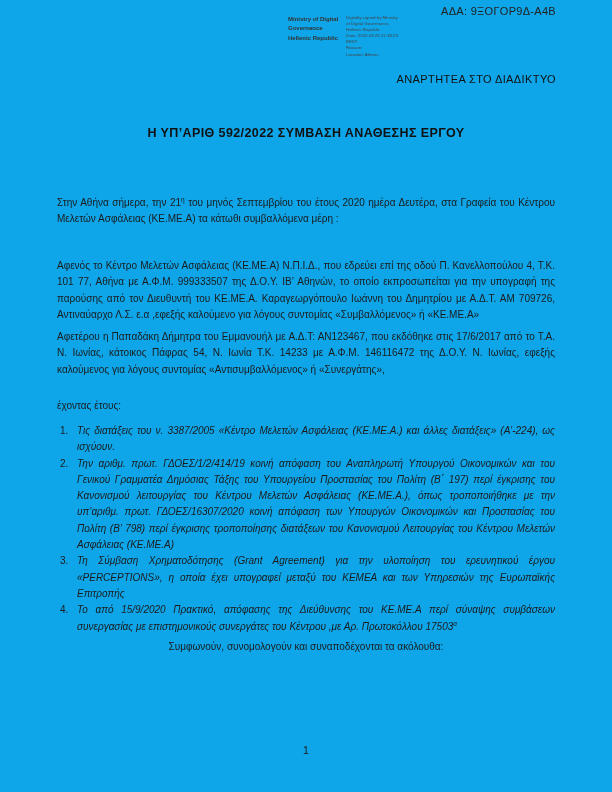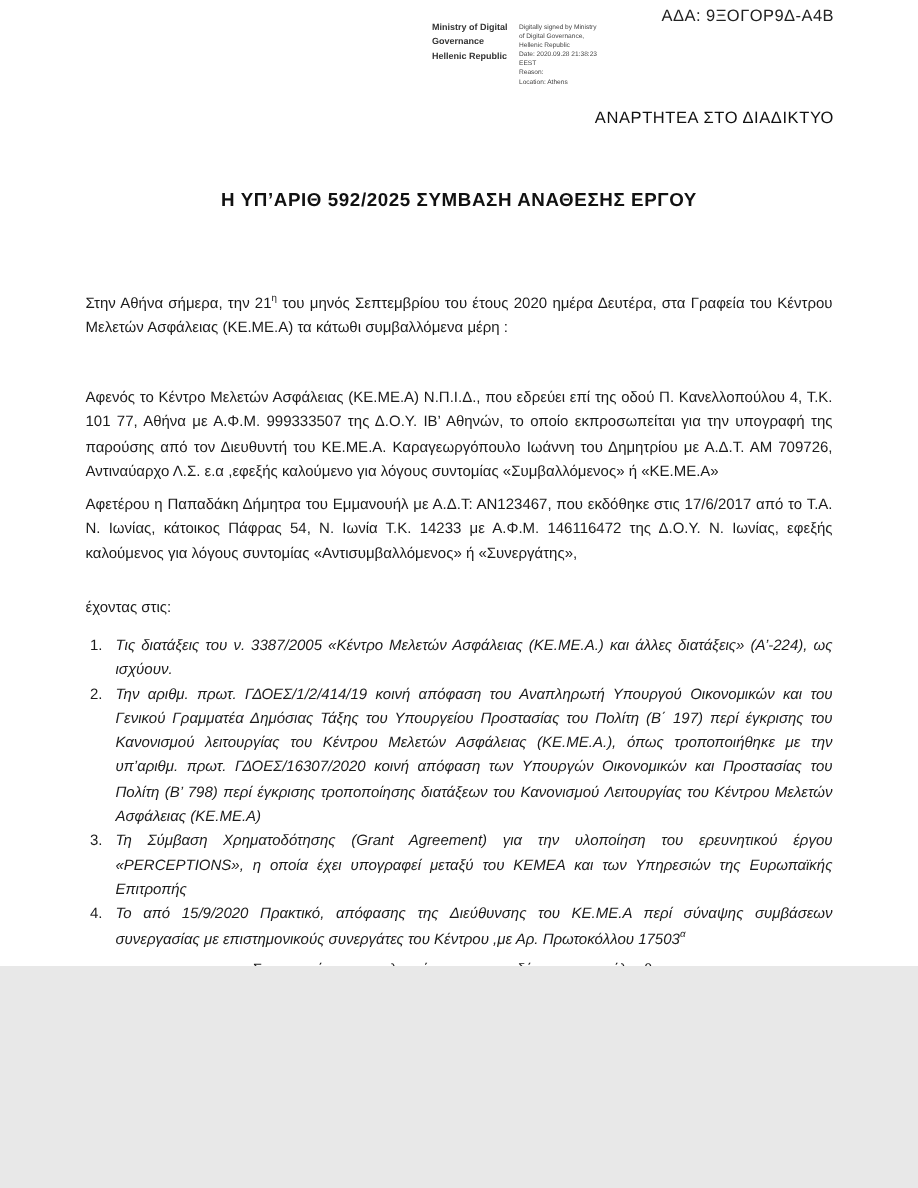--- a/index.html
+++ b/index.html
@@ -1,20 +1,20 @@
 <!DOCTYPE html>
 <html lang="el"><head>
 <meta charset="utf-8">
 <style>
   html,body{margin:0;padding:0;background:#e8e8e8;}
   .page{
     position:relative;
-    width:612px;height:644px;
+    width:612px;height:792px;
     margin:0 auto;
-    background:#ffffff;
+    background:#0ea5e9;
     font-family:"Liberation Sans","DejaVu Sans",sans-serif;
     color:#1a1a1a;
     overflow:hidden;
   }
   .ada{
     position:absolute;top:5px;right:56px;
     font-size:11px;letter-spacing:.3px;color:#222;
   }
   .stamp{
     position:absolute;top:15px;left:288px;
@@ -74,29 +74,29 @@
       <div>Hellenic Republic</div>
       <div>Date: 2020.09.28 21:38:23</div>
       <div>EEST</div>
       <div>Reason:</div>
       <div>Location: Athens</div>
     </div>
   </div>
 
   <div class="notice">ΑΝΑΡΤΗΤΕΑ ΣΤΟ ΔΙΑΔΙΚΤΥΟ</div>
 
-  <h1 class="title">Η ΥΠ’ΑΡΙΘ 592/2025 ΣΥΜΒΑΣΗ ΑΝΑΘΕΣΗΣ ΕΡΓΟΥ</h1>
+  <h1 class="title">Η ΥΠ’ΑΡΙΘ 592/2022 ΣΥΜΒΑΣΗ ΑΝΑΘΕΣΗΣ ΕΡΓΟΥ</h1>
 
   <p class="blk p1"><span>Στην Αθήνα σήμερα, την 21</span><sup>η</sup><span> του μηνός Σεπτεμβρίου του έτους 2020 ημέρα Δευτέρα, στα Γραφεία του Κέντρου Μελετών Ασφάλειας (ΚΕ.ΜΕ.Α) τα κάτωθι συμβαλλόμενα μέρη :</span></p>
 
   <p class="blk p2">Αφενός το Κέντρο Μελετών Ασφάλειας (ΚΕ.ΜΕ.Α) Ν.Π.Ι.Δ., που εδρεύει επί της οδού Π. Κανελλοπούλου 4, Τ.Κ. 101 77, Αθήνα με Α.Φ.Μ. 999333507 της Δ.Ο.Υ. ΙΒ’ Αθηνών, το οποίο εκπροσωπείται για την υπογραφή της παρούσης από τον Διευθυντή του ΚΕ.ΜΕ.Α. Καραγεωργόπουλο Ιωάννη του Δημητρίου με Α.Δ.Τ. ΑΜ 709726, Αντιναύαρχο Λ.Σ. ε.α ,εφεξής καλούμενο για λόγους συντομίας «Συμβαλλόμενος» ή «ΚΕ.ΜΕ.Α»</p>
 
   <p class="blk p3">Αφετέρου η Παπαδάκη Δήμητρα του Εμμανουήλ με Α.Δ.Τ: ΑΝ123467, που εκδόθηκε στις 17/6/2017 από το Τ.Α. Ν. Ιωνίας, κάτοικος Πάφρας 54, Ν. Ιωνία Τ.Κ. 14233 με Α.Φ.Μ. 146116472 της Δ.Ο.Υ. Ν. Ιωνίας, εφεξής καλούμενος για λόγους συντομίας «Αντισυμβαλλόμενος» ή «Συνεργάτης»,</p>
 
-  <p class="blk having">έχοντας στις:</p>
+  <p class="blk having">έχοντας έτους:</p>
 
   <div class="blk list">
     <div class="list-item">
       <div class="li-num">1.</div>
       <div class="li-text"><span>Τις διατάξεις του ν. 3387/2005 «Κέντρο Μελετών Ασφάλειας (ΚΕ.ΜΕ.Α.) και άλλες διατάξεις» (Α’-224), ως ισχύουν.</span></div>
     </div>
     <div class="list-item">
       <div class="li-num">2.</div>
       <div class="li-text"><span>Την αριθμ. πρωτ. ΓΔΟΕΣ/1/2/414/19 κοινή απόφαση του Αναπληρωτή Υπουργού Οικονομικών και του Γενικού Γραμματέα Δημόσιας Τάξης του Υπουργείου Προστασίας του Πολίτη (Β΄ 197) περί έγκρισης του Κανονισμού λειτουργίας του Κέντρου Μελετών Ασφάλειας (ΚΕ.ΜΕ.Α.), όπως τροποποιήθηκε με την υπ’αριθμ. πρωτ. ΓΔΟΕΣ/16307/2020 κοινή απόφαση των Υπουργών Οικονομικών και Προστασίας του Πολίτη (Β’ 798) περί έγκρισης τροποποίησης διατάξεων του Κανονισμού Λειτουργίας του Κέντρου Μελετών Ασφάλειας (ΚΕ.ΜΕ.Α)</span></div>
     </div>

